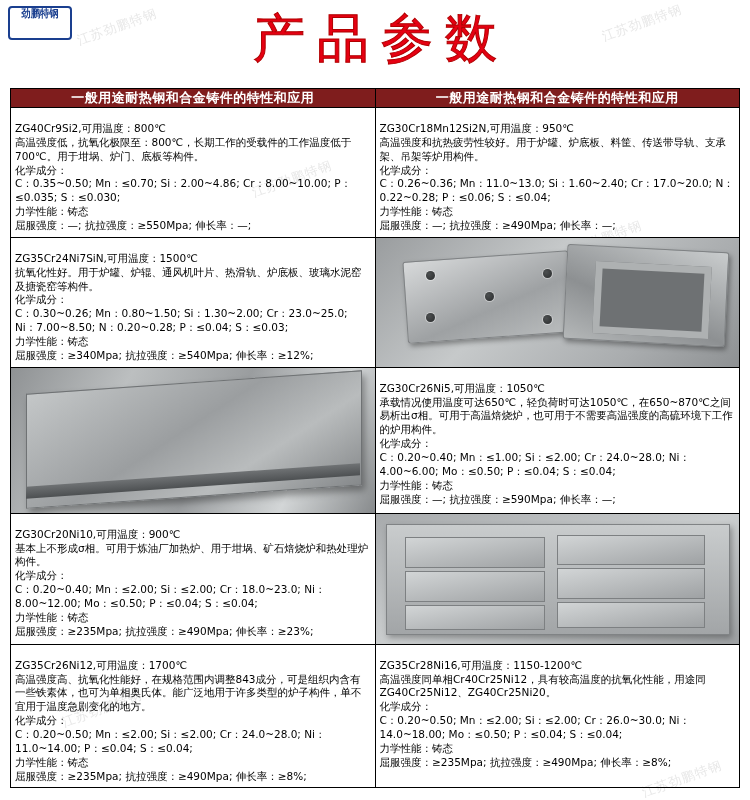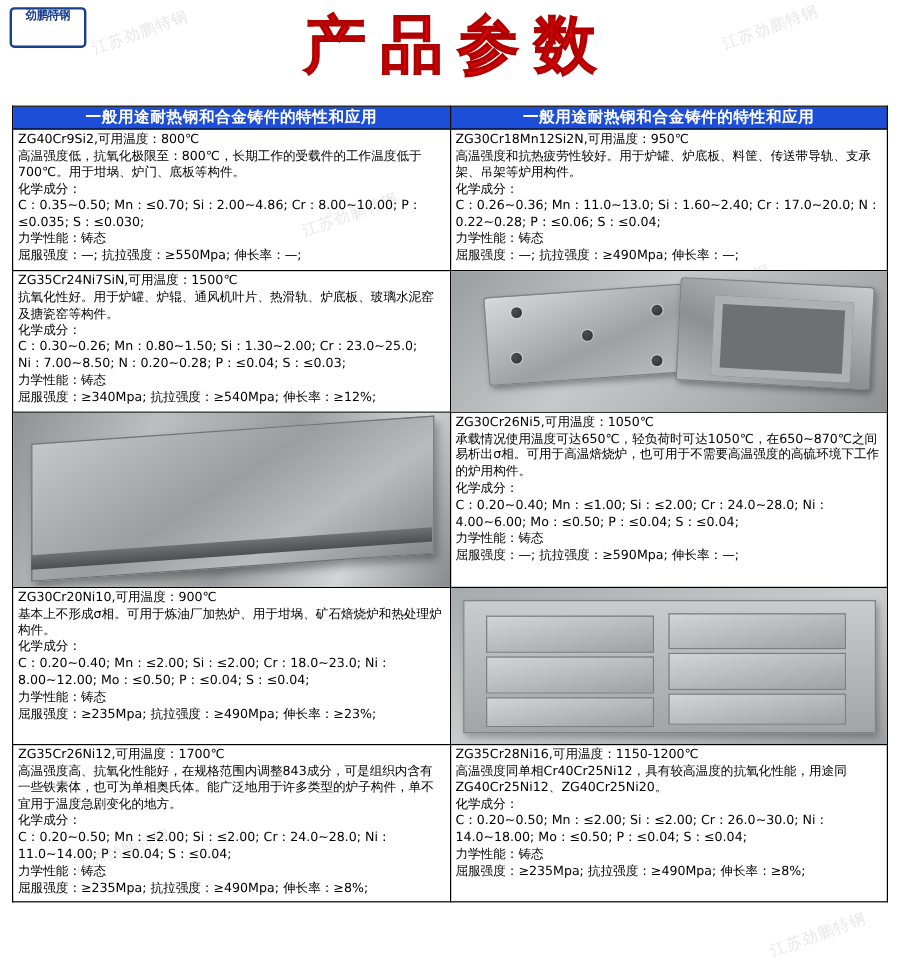--- a/index.html
+++ b/index.html
@@ -39,51 +39,51 @@
     transform:scaleX(.85);
     font-family:"Liberation Serif","DejaVu Serif",serif;
   }
   .title-wrap{
     position:absolute;left:0;right:0;top:10px;
     display:flex;align-items:center;justify-content:center;
   }
   .title{
     color:#e60012;
     font-size:52px;
-    font-weight:bold;
+    font-weight:normal;
     letter-spacing:12px;
     text-indent:12px;
     -webkit-text-stroke:1px #b00000;
     font-family:"DejaVu Sans","Liberation Sans",sans-serif;
     line-height:1.1;
   }
   .table{
     position:absolute;
     left:10px;top:88px;
     width:730px;
     border:1px solid #000;
     border-collapse:collapse;
     table-layout:fixed;
   }
   .table td{
     border:1px solid #000;
     vertical-align:top;
     padding:0;
   }
   .hdr{
-    background:#1d4ed8;
+    background:#7f1d1d;
     color:#fff;
     text-align:center;
     font-size:13px;
     font-weight:bold;
     padding:6px 0 7px 0;
     letter-spacing:.5px;
   }
   .cell{
-    padding:2px 4px 4px 4px;
+    padding:14px 4px 4px 4px;
     font-size:10.5px;
     line-height:1.32;
     color:#000;
     font-family:"DejaVu Sans","Liberation Sans",sans-serif;
   }
   .cell .ln{display:block;}
   .imgcell{
     padding:0;
     background:#bfc2c4;
     position:relative;

